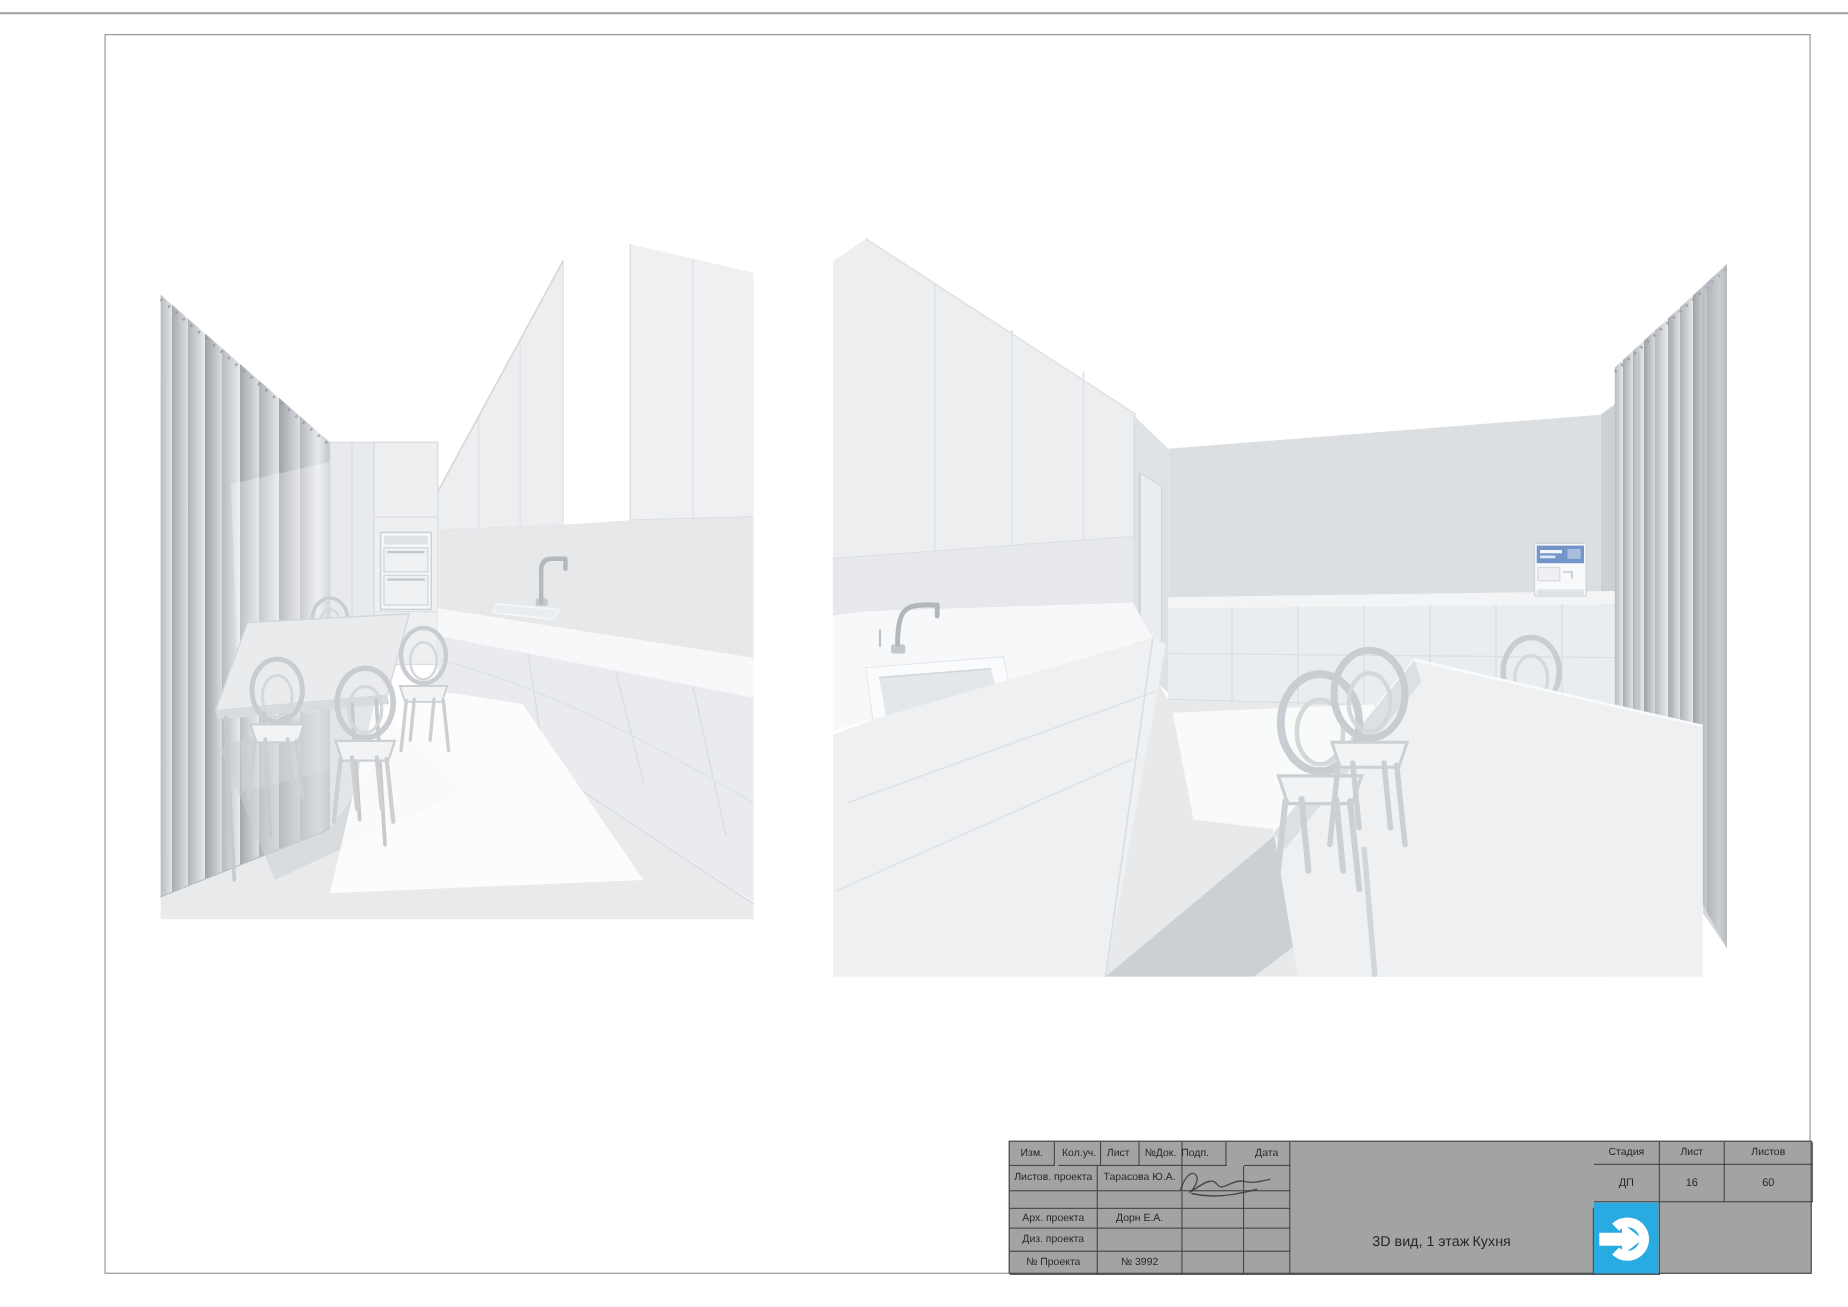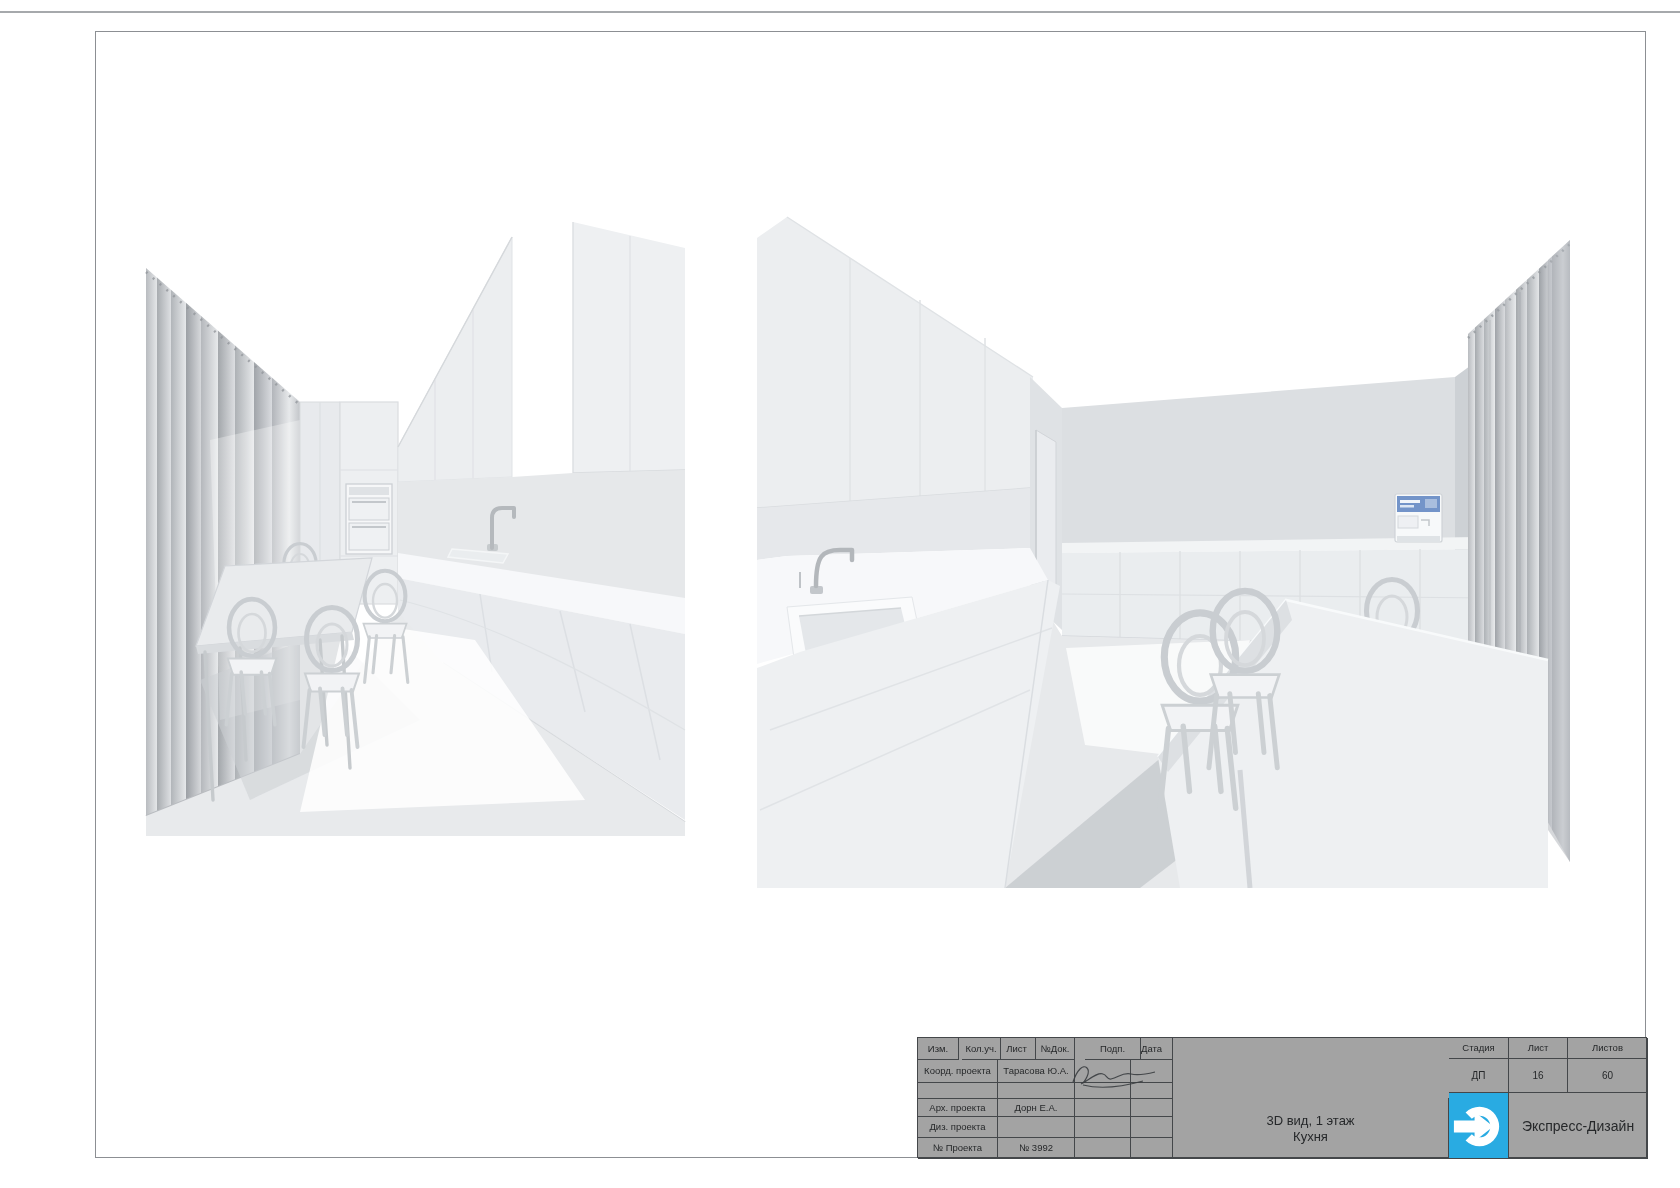--- a/index.html
+++ b/index.html
@@ -10,21 +10,21 @@
   .abs{position:absolute}
   .top-rule{left:0;top:11px;width:1680px;height:2px;background:#a6a9ac}
   .frame{left:95px;top:31px;width:1551px;height:1127px;border:1.5px solid #8c8f93;box-sizing:border-box}
   .render{position:absolute}
   .render-left{left:140px;top:216px;width:546px;height:620px}
   .render-right{left:757px;top:210px;width:813px;height:678px}
   .tb{left:917px;top:1037px;width:730px;height:121px;border:1.5px solid #44474a;box-sizing:border-box;background:#a3a3a3}
   .c{position:absolute;box-sizing:border-box;border-right:1.3px solid #44474a;border-bottom:1.3px solid #44474a;
      display:flex;align-items:center;justify-content:center;font-size:9.5px;line-height:1;white-space:nowrap;overflow:hidden}
   .c.big{font-size:20.5px;letter-spacing:.2px}
-  .c.sub{font-size:13px;flex-direction:column;gap:3px}
+  .c.sub{font-size:13px;flex-direction:row;gap:3px}
   .c.val{font-size:10px}
   .c.comp{font-size:14px}
   .c.logo{padding:0}
   .c.logo svg{display:block;width:100%;height:100%}
   .sig{position:absolute;left:145px;top:14px;width:104px;height:46px;pointer-events:none}
 </style>
 </head>
 <body>
 
 <div class="abs top-rule"></div>
@@ -206,24 +206,24 @@
   <use href="#chair" transform="translate(1200,720) scale(2.1)"></use>
   <use href="#chair" transform="translate(1245,688) scale(1.9)"></use>
 </svg>
 
 <div class="abs tb">
 
   <div class="c" style="left:0;top:0;width:41px;height:22px">Изм.</div>
   <div class="c" style="left:44px;top:0;width:39px;height:22px">Кол.уч.</div>
   <div class="c" style="left:80px;top:0;width:38px;height:22px">Лист</div>
   <div class="c" style="left:118px;top:0;width:39px;height:22px">№Док.</div>
-  <div class="c" style="left:167px;top:0;width:56px;height:22px">Подп.</div>
+  <div class="c" style="left:141px;top:0;width:56px;height:22px">Подп.</div>
   <div class="c" style="left:213px;top:0;width:42px;height:22px">Дата</div>
 
-  <div class="c" style="left:0;top:22px;width:80px;height:23px">Коорд. проекта</div>
+  <div class="c" style="left:0;top:22px;width:80px;height:23px">Листов. проекта</div>
   <div class="c" style="left:80px;top:22px;width:77px;height:23px">Тарасова Ю.А.</div>
   <div class="c" style="left:157px;top:22px;width:56px;height:23px"></div>
   <div class="c" style="left:213px;top:22px;width:42px;height:23px"></div>
 
   <div class="c" style="left:0;top:45px;width:80px;height:16px"></div>
   <div class="c" style="left:80px;top:45px;width:77px;height:16px"></div>
   <div class="c" style="left:157px;top:45px;width:56px;height:16px"></div>
   <div class="c" style="left:213px;top:45px;width:42px;height:16px"></div>
 
   <div class="c" style="left:0;top:61px;width:80px;height:18px">Арх. проекта</div>
@@ -253,18 +253,17 @@
   <div class="c val" style="left:591px;top:21px;width:59px;height:34px">16</div>
   <div class="c val" style="left:650px;top:21px;width:80px;height:34px">60</div>
 
   <div class="c logo" style="left:531px;top:55px;width:60px;height:66px">
     <svg viewBox="0 0 60 66" preserveAspectRatio="none" xmlns="http://www.w3.org/2000/svg">
       <rect x="0" y="0" width="60" height="66" fill="#29ABE2"></rect>
       <path d="M16.86,19.86 A20,20 0 1 1 16.86,48.14 L23.22,41.78 A11,11 0 1 0 23.22,26.22 Z" fill="#ffffff"></path>
       <path d="M5,28 H26 V19 L45,34 L26,49 V40 H5 Z" fill="#ffffff"></path>
     </svg>
   </div>
-  <div class="c comp" style="left:591px;top:55px;width:139px;height:66px">Экспресс-Дизайн</div>
 
   <svg class="sig" viewBox="0 0 104 46" xmlns="http://www.w3.org/2000/svg">
     <path d="M10,30 C14,18 20,12 24,16 C28,20 22,30 18,32 C26,28 34,20 40,22 C44,23 44,28 48,27 C56,25 60,20 68,22 C76,24 84,22 92,20 M20,33 C40,38 62,34 80,29" stroke="#3a3d40" stroke-width="1.2" fill="none" opacity=".9"></path>
   </svg>
 </div>
 
 </body></html>

